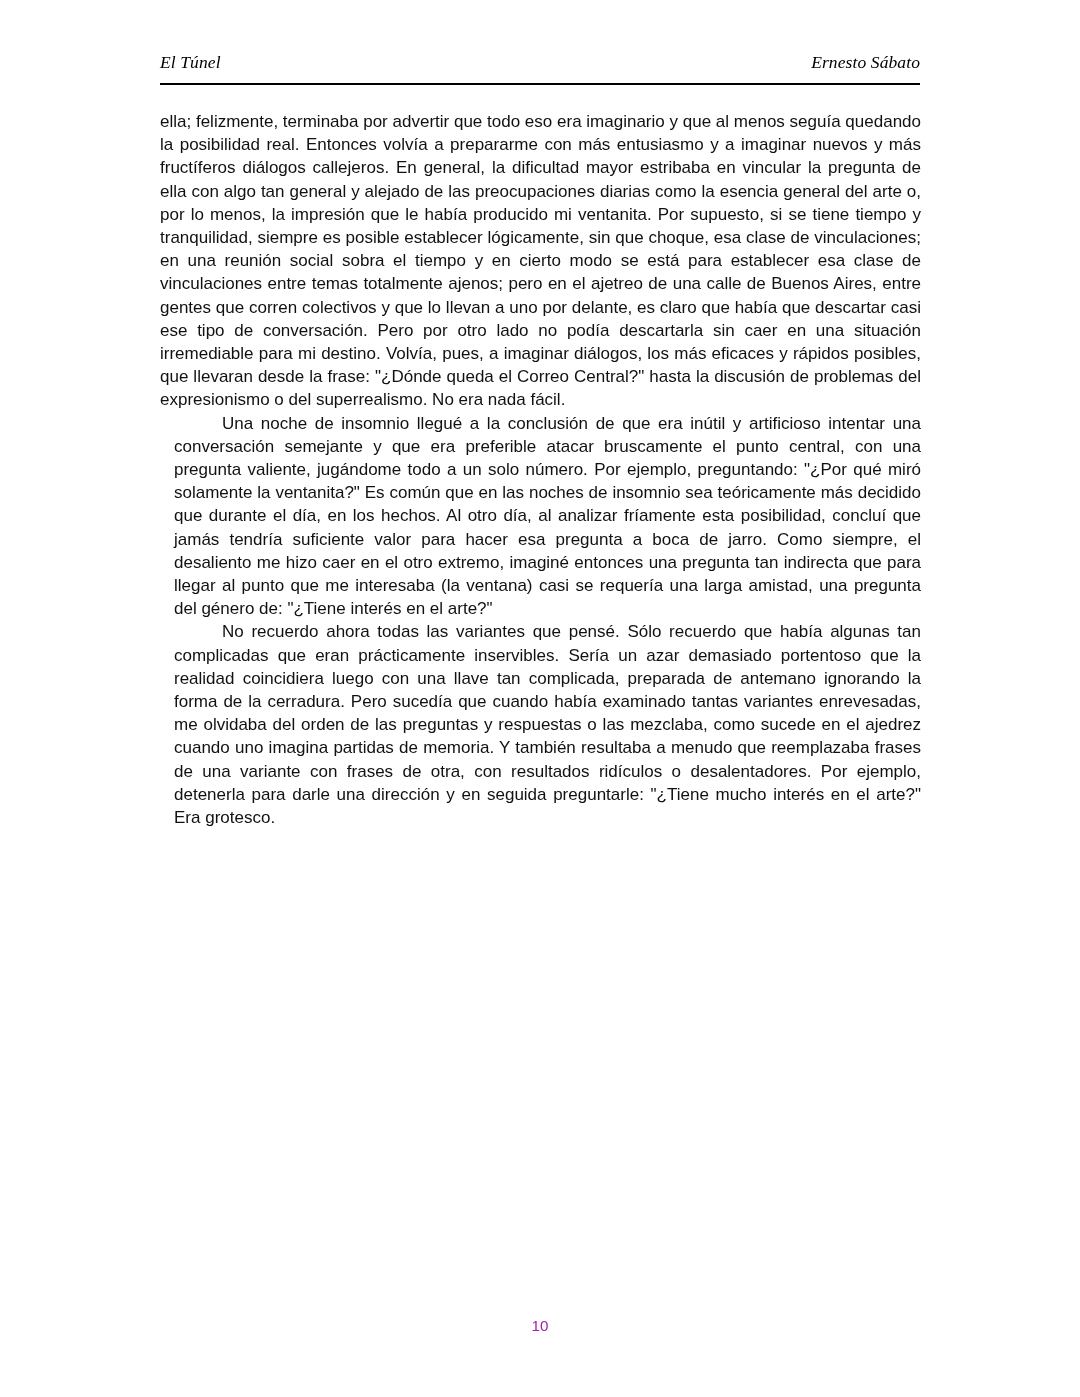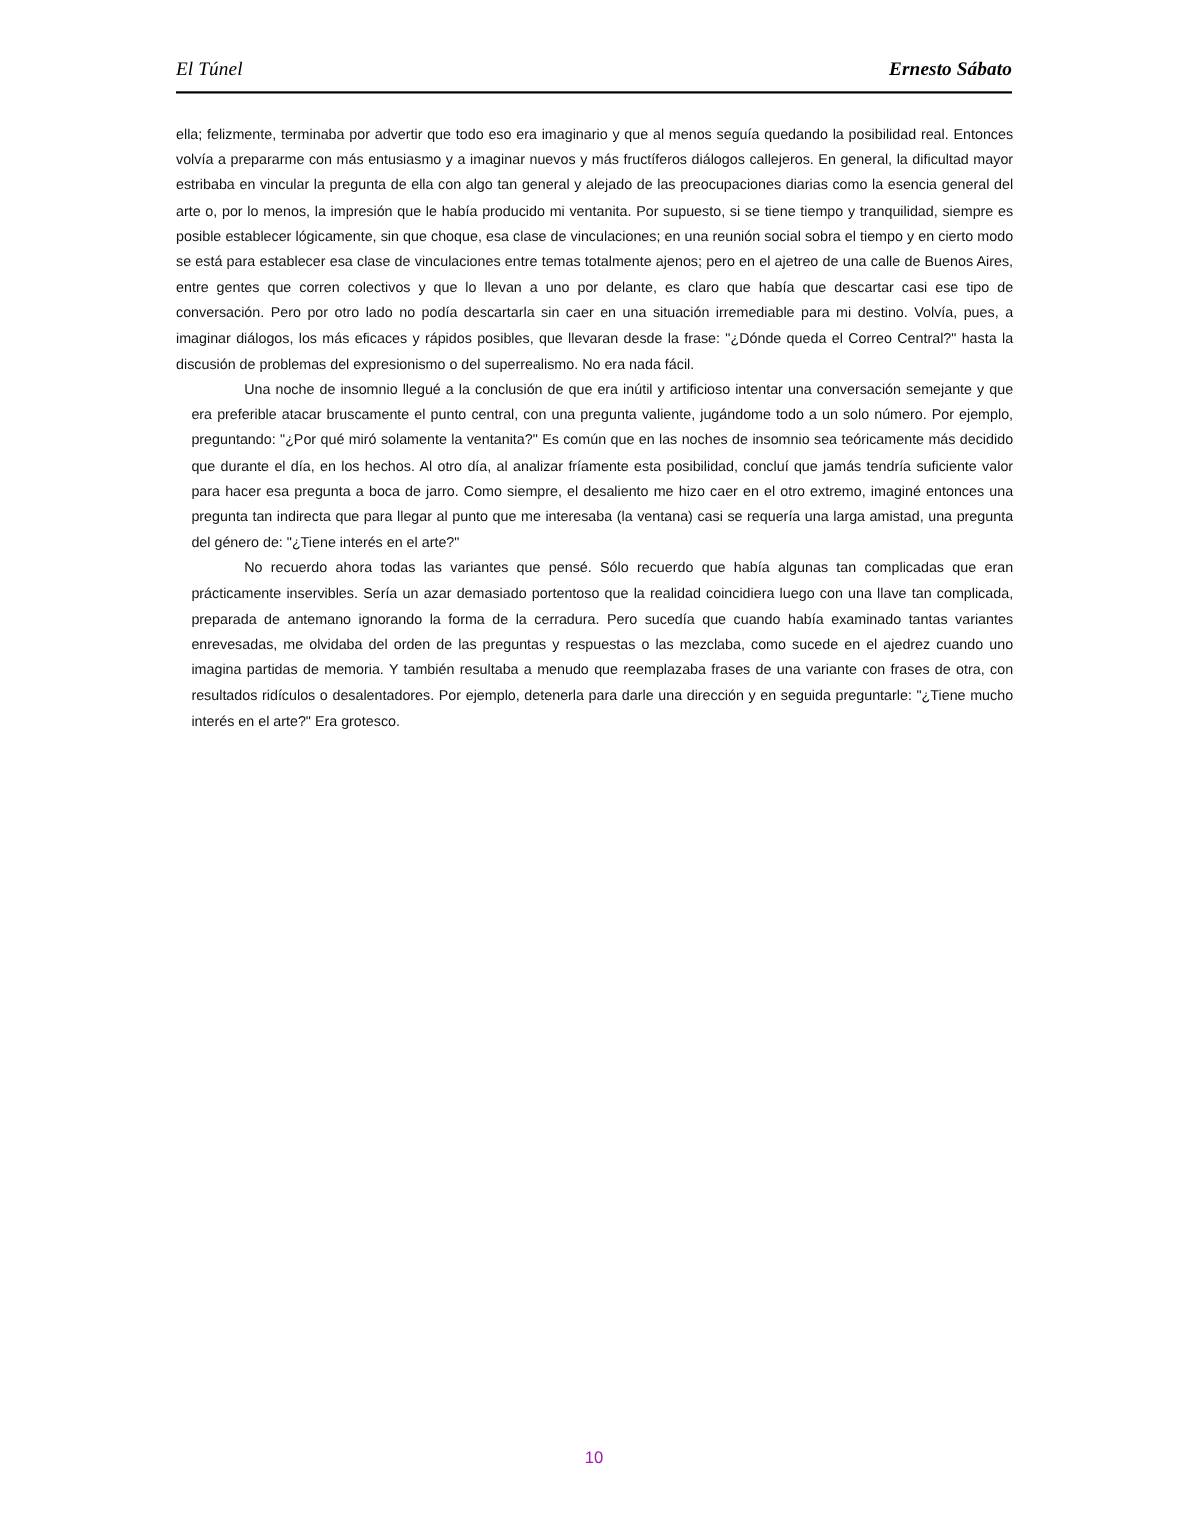--- a/index.html
+++ b/index.html
@@ -31,41 +31,41 @@
     display: flex;
     justify-content: space-between;
     align-items: baseline;
     font-family: "Liberation Serif", serif;
     font-style: italic;
     font-size: 17.5px;
     line-height: 1.2;
     letter-spacing: 0.1px;
   }
   .running-head .rh-left  { text-align: left; white-space: nowrap; }
-  .running-head .rh-right { text-align: right; white-space: nowrap; font-weight: bold; }
+  .running-head .rh-right { text-align: right; white-space: nowrap; }
 
   .head-rule {
     position: absolute;
     left: 160px;
     top: 83px;
     width: 760px;
     height: 2px;
     background: #000000;
   }
 
   
   .text-block {
     position: absolute;
     left: 160px;
     top: 110px;
     width: 761px;
   }
   .para {
     margin: 0;
-    font-size: 13px;
+    font-size: 17px;
     line-height: 23.2px;
     text-align: justify;
     text-justify: inter-word;
     hyphens: none;
     word-spacing: 0px;
     color: #111111;
   }
   .para.indent {
     text-indent: 48px;
     margin-left: 14px;

